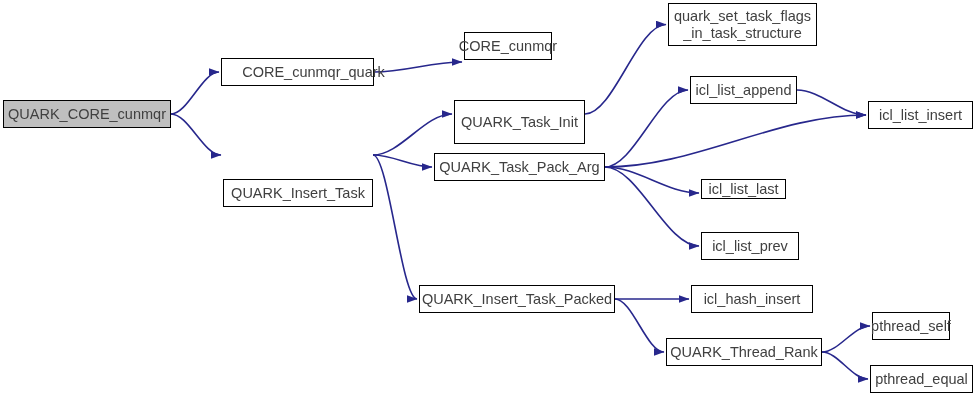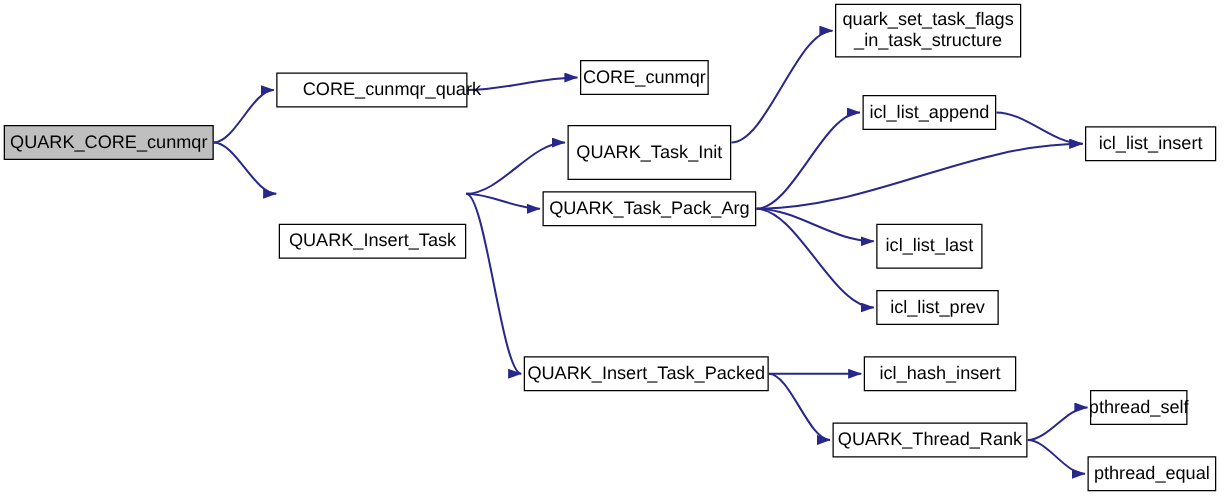--- a/index.html
+++ b/index.html
@@ -24,21 +24,21 @@
   }
   .node {
     position: absolute;
     box-sizing: border-box;
     background: #ffffff;
     border: 1px solid #000000;
     display: flex;
     align-items: center;
     justify-content: center;
     text-align: center;
-    color: #000000;
+    color: #404040;
     font-size: 14.5px;
     line-height: 17px;
     letter-spacing: 0px;
     white-space: pre;
     z-index: 5;
   }
   .node.root {
     background: #bfbfbf;
   }
   .node-label {
@@ -74,28 +74,28 @@
         <path d="M615,299 C632.15,299 646.85,352 664,352" fill="none" stroke="#27278c" stroke-width="1.6" marker-end="url(#arrowhead)"></path>
         <path d="M822,352 C838.8,352 853.2,326 870,326" fill="none" stroke="#27278c" stroke-width="1.6" marker-end="url(#arrowhead)"></path>
         <path d="M822,352 C838.1,352 851.9,379 868,379" fill="none" stroke="#27278c" stroke-width="1.6" marker-end="url(#arrowhead)"></path>
       </g>
   </svg>
 
   <div id="node-layer">
       <div class="node root" style="left: 3px; top: 100px; width: 168px; height: 28px;"><span class="node-label">QUARK_CORE_cunmqr</span></div>
       <div class="node" style="left: 221px; top: 58px; width: 153px; height: 28px; padding-left: 32px;"><span class="node-label">CORE_cunmqr_quark</span></div>
       <div class="node" style="left: 223px; top: 141px; width: 150px; height: 28px; margin-top: 38px;"><span class="node-label">QUARK_Insert_Task</span></div>
-      <div class="node" style="left: 464px; top: 48px; width: 103px; height: 28px; text-align: right;"><span class="node-label">CORE_cunmqr</span></div>
+      <div class="node" style="left: 464px; top: 32px; width: 88px; height: 28px; text-align: right;"><span class="node-label">CORE_cunmqr</span></div>
       <div class="node" style="left: 454px; top: 100px; width: 131px; height: 44px;"><span class="node-label">QUARK_Task_Init</span></div>
       <div class="node" style="left: 434px; top: 153px; width: 171px; height: 28px;"><span class="node-label">QUARK_Task_Pack_Arg</span></div>
       <div class="node" style="left: 668px; top: 3px; width: 149px; height: 43px;"><span class="node-label">quark_set_task_flags
 _in_task_structure</span></div>
       <div class="node" style="left: 690px; top: 76px; width: 107px; height: 28px;"><span class="node-label">icl_list_append</span></div>
       <div class="node" style="left: 868px; top: 101px; width: 105px; height: 28px;"><span class="node-label">icl_list_insert</span></div>
-      <div class="node" style="left: 701px; top: 179px; width: 85px; height: 36px;"><span class="node-label">icl_list_last</span></div>
+      <div class="node" style="left: 701px; top: 179px; width: 85px; height: 20px;"><span class="node-label">icl_list_last</span></div>
       <div class="node" style="left: 701px; top: 232px; width: 98px; height: 28px;"><span class="node-label">icl_list_prev</span></div>
       <div class="node" style="left: 419px; top: 285px; width: 196px; height: 28px;"><span class="node-label">QUARK_Insert_Task_Packed</span></div>
       <div class="node" style="left: 691px; top: 285px; width: 122px; height: 28px;"><span class="node-label">icl_hash_insert</span></div>
       <div class="node" style="left: 666px; top: 338px; width: 156px; height: 28px;"><span class="node-label">QUARK_Thread_Rank</span></div>
       <div class="node" style="left: 872px; top: 312px; width: 78px; height: 28px;"><span class="node-label">pthread_self</span></div>
       <div class="node" style="left: 870px; top: 365px; width: 103px; height: 28px;"><span class="node-label">pthread_equal</span></div>
     </div>
 
 </div>
 

